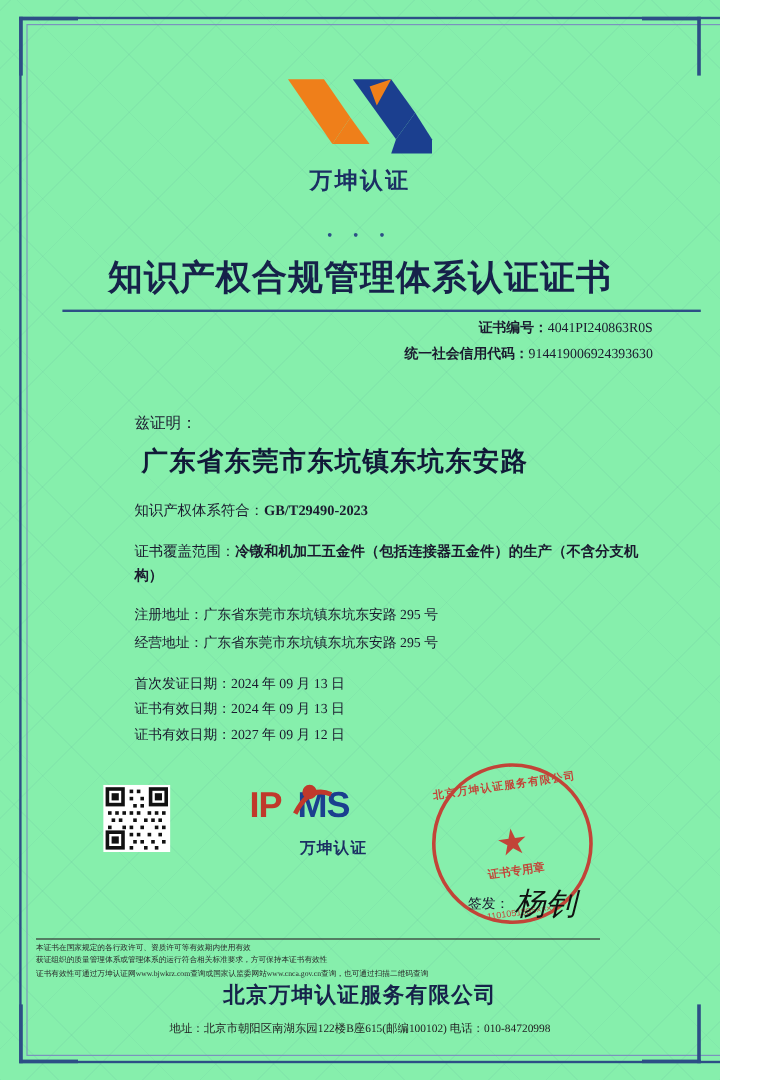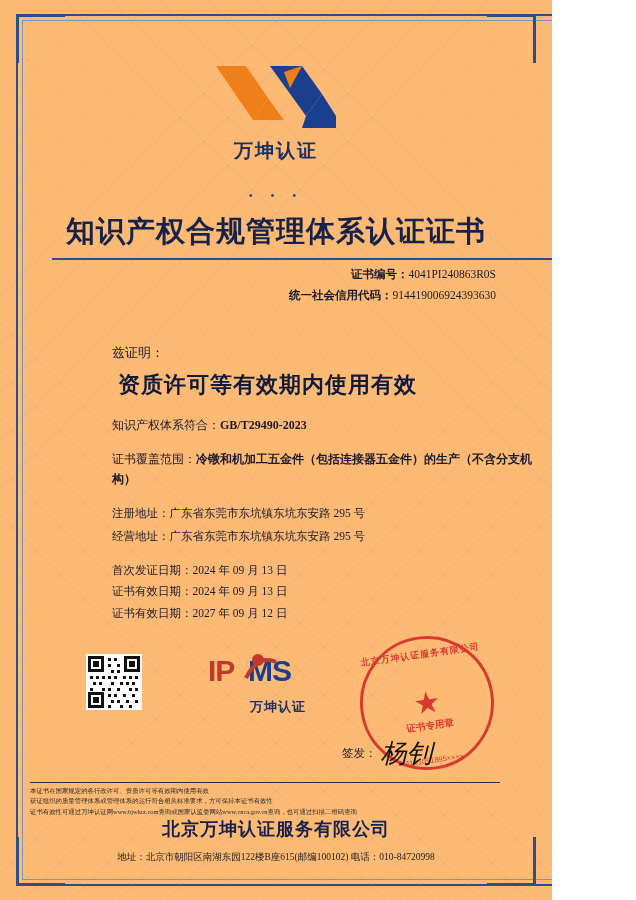--- a/index.html
+++ b/index.html
@@ -10,23 +10,23 @@
   body {
     width: 636px;
     height: 900px;
     font-family: "Liberation Serif", serif;
     color: #1a1a2e;
     overflow: hidden;
   }
 
   .cert-page {
     position: relative;
-    width: 552px;
+    width: 600px;
     height: 900px;
-    background: #fdba74;
+    background: #86efac;
     box-sizing: border-box;
     overflow: hidden;
   }
 
   
   .watermark-pattern {
     position: absolute;
     left: 0; top: 0; right: 0; bottom: 0;
     background-image:
       repeating-linear-gradient(45deg, rgba(40,70,130,0.045) 0px, rgba(40,70,130,0.045) 1px, rgba(255,255,255,0) 1px, rgba(255,255,255,0) 34px),
@@ -339,21 +339,21 @@
     <div>
       <span class="lbl">证书编号：</span><span class="val">4041PI240863R0S</span>
     </div>
     <div>
       <span class="lbl">统一社会信用代码：</span><span class="val">914419006924393630</span>
     </div>
   </div>
 
   <div class="body-block">
     <div class="zizheng">兹证明：</div>
-    <div class="company-name">资质许可等有效期内使用有效</div>
+    <div class="company-name">广东省东莞市东坑镇东坑东安路</div>
 
     <div class="row">
       <span class="k">知识产权体系符合：</span><span class="v">GB/T29490-2023</span>
     </div>
 
     <div class="row scope">
       <span class="k">证书覆盖范围：</span><span class="v">冷镦和机加工五金件（包括连接器五金件）的生产（不含分支机构）</span>
     </div>
 
     <div class="addr-row">

